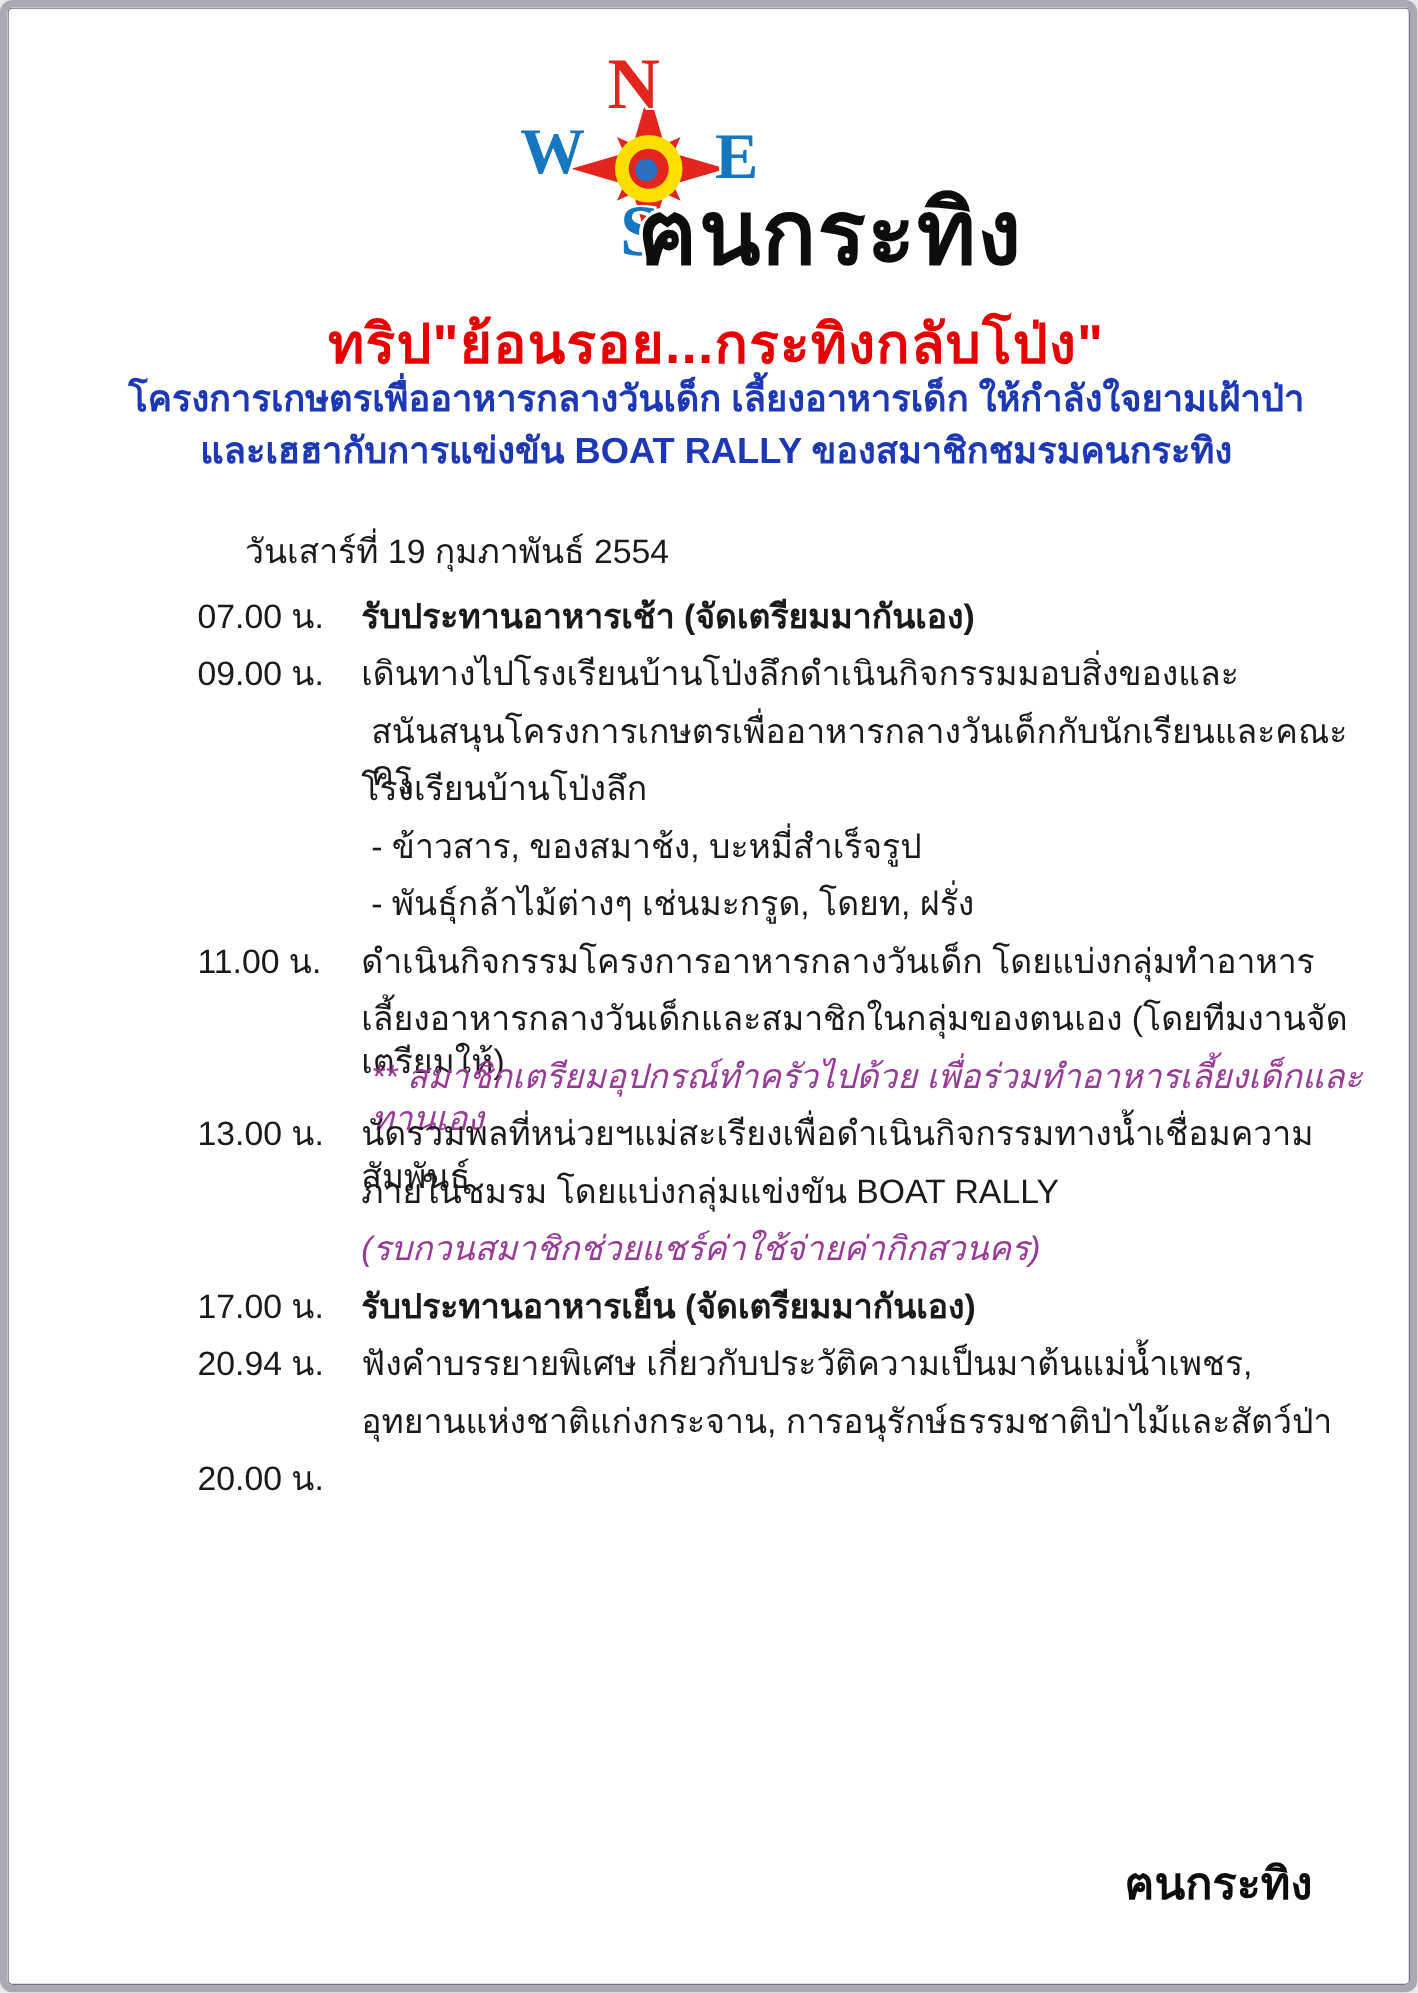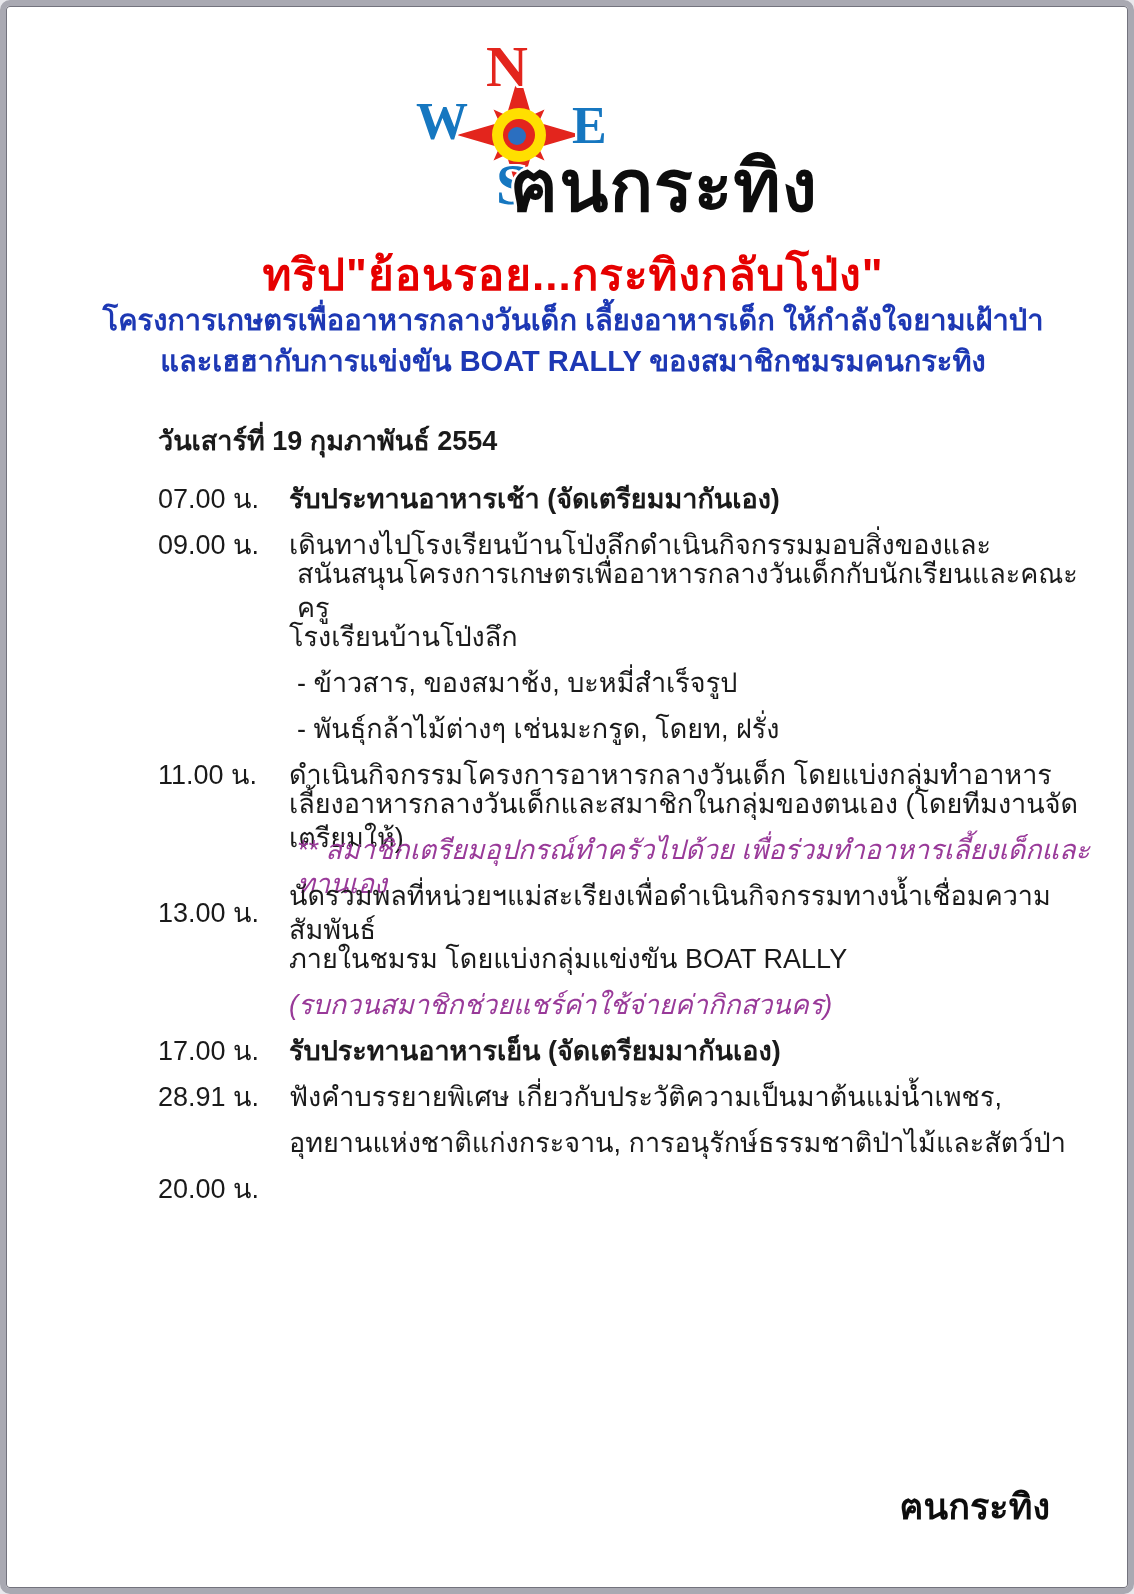--- a/index.html
+++ b/index.html
@@ -29,22 +29,22 @@
   .title-red{
     position:absolute;left:0;top:233px;width:1134px;text-align:center;
     color:#e60000;font-size:44px;font-weight:bold;letter-spacing:1px;
   }
   .subtitle{
     position:absolute;left:0;top:294px;width:1134px;text-align:center;
     color:#1d38b4;font-size:29px;font-weight:bold;line-height:41px;
   }
   
   .schedule{position:absolute;left:152px;top:418px;width:940px;font-size:27px;line-height:34px;}
-  .date{font-weight:bold;height:52px;}
-  .line{display:flex;height:46px;align-items:center;}
+  .date{font-weight:normal;height:52px;margin-left:38px;}
+  .line{display:flex;height:46px;align-items:flex-start;}
   .t{width:131px;flex:none;}
   .d{flex:1;}
   .bold{font-weight:bold;}
   .note{color:#993a99;font-style:italic;}
   .ind-a{padding-left:8px;}
   .ind-b{padding-left:22px;}
   
   .footer{position:absolute;right:78px;top:1472px;font-size:36px;font-weight:bold;color:#0d0d0d;}
 </style>
 </head>
@@ -125,21 +125,21 @@
     </div>
     <div class="line">
       <div class="t"></div>
       <div class="d note">(รบกวนสมาชิกช่วยแชร์ค่าใช้จ่ายค่ากิกสวนคร)</div>
     </div>
     <div class="line">
       <div class="t">17.00 น.</div>
       <div class="d bold">รับประทานอาหารเย็น (จัดเตรียมมากันเอง)</div>
     </div>
     <div class="line">
-      <div class="t">28.91 น.</div>
+      <div class="t">20.94 น.</div>
       <div class="d">ฟังคำบรรยายพิเศษ เกี่ยวกับประวัติความเป็นมาต้นแม่น้ำเพชร,</div>
     </div>
     <div class="line">
       <div class="t"></div>
       <div class="d">อุทยานแห่งชาติแก่งกระจาน, การอนุรักษ์ธรรมชาติป่าไม้และสัตว์ป่า</div>
     </div>
     <div class="line">
       <div class="t">20.00 น.</div>
     </div>
   </div>

